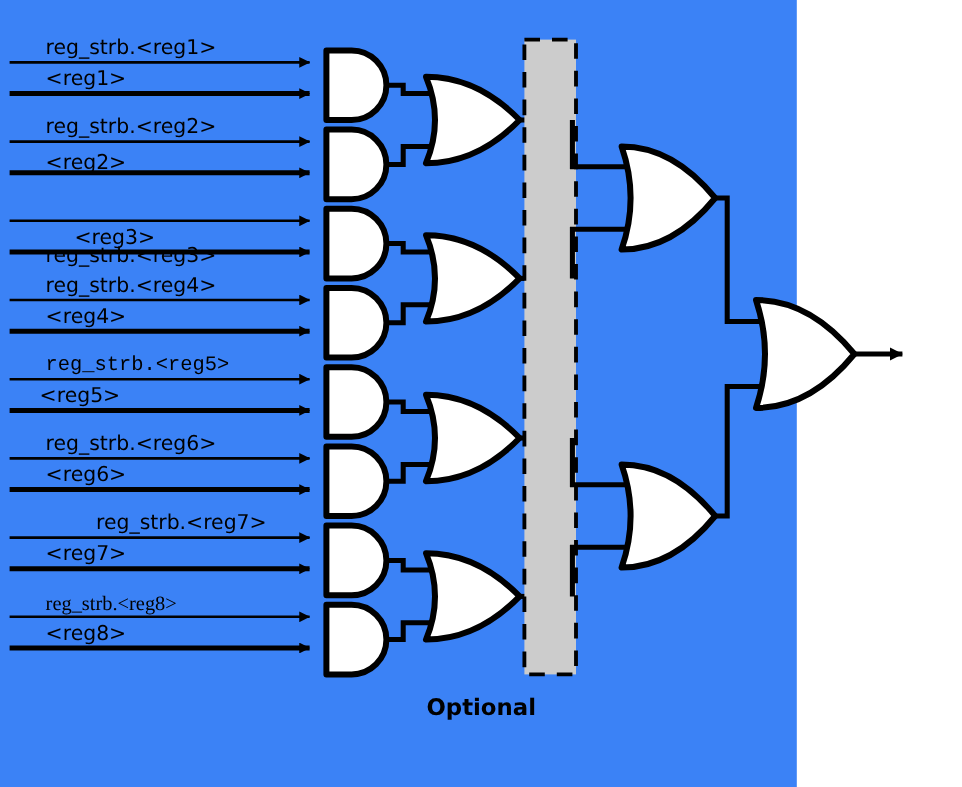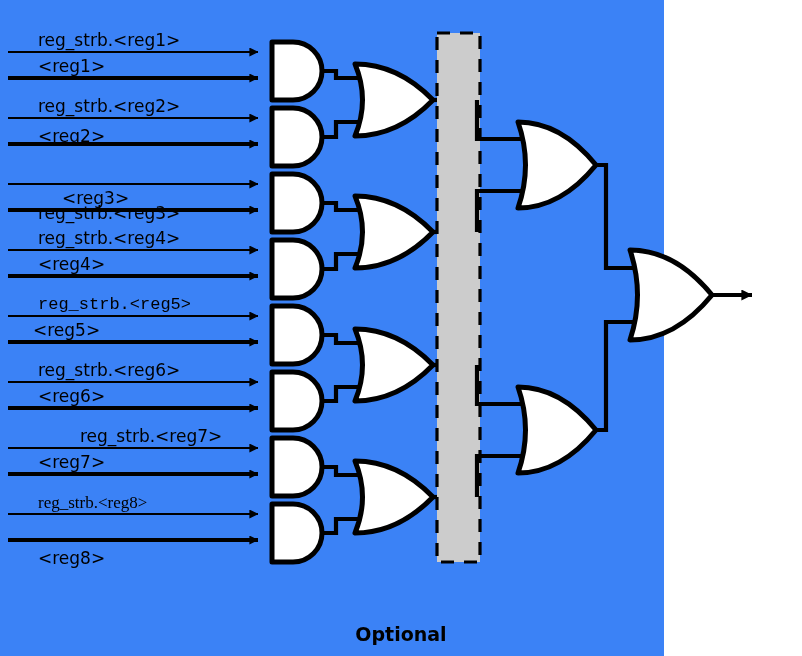--- a/index.html
+++ b/index.html
@@ -128,20 +128,20 @@
       <div class="sig-label" style="left: 38px; top: 190px; margin-left: 24px;">&lt;reg3&gt;</div>
       <div class="sig-label" style="left: 38px; top: 230px;">reg_strb.&lt;reg4&gt;</div>
       <div class="sig-label" style="left: 38px; top: 256px;">&lt;reg4&gt;</div>
       <div class="sig-label" style="left: 38px; top: 296px; font-family: Liberation Mono, monospace;">reg_strb.&lt;reg5&gt;</div>
       <div class="sig-label" style="left: 33px; top: 322px;">&lt;reg5&gt;</div>
       <div class="sig-label" style="left: 38px; top: 362px;">reg_strb.&lt;reg6&gt;</div>
       <div class="sig-label" style="left: 38px; top: 388px;">&lt;reg6&gt;</div>
       <div class="sig-label" style="left: 46px; top: 428px; margin-left: 34px;">reg_strb.&lt;reg7&gt;</div>
       <div class="sig-label" style="left: 38px; top: 454px;">&lt;reg7&gt;</div>
       <div class="sig-label" style="left: 38px; top: 494px; font-family: Liberation Serif, serif;">reg_strb.&lt;reg8&gt;</div>
-      <div class="sig-label" style="left: 38px; top: 520px; margin-top: 30px;">&lt;reg8&gt;</div>
+      <div class="sig-label" style="left: 38px; top: 520px;">&lt;reg8&gt;</div>
     </div>
 
-  <div class="caption" style="top:578px;margin-top:44px;">
+  <div class="caption" style="top:578px;">
     <div>Optional</div>
   </div>
 
 </div>
 
 </body></html>

